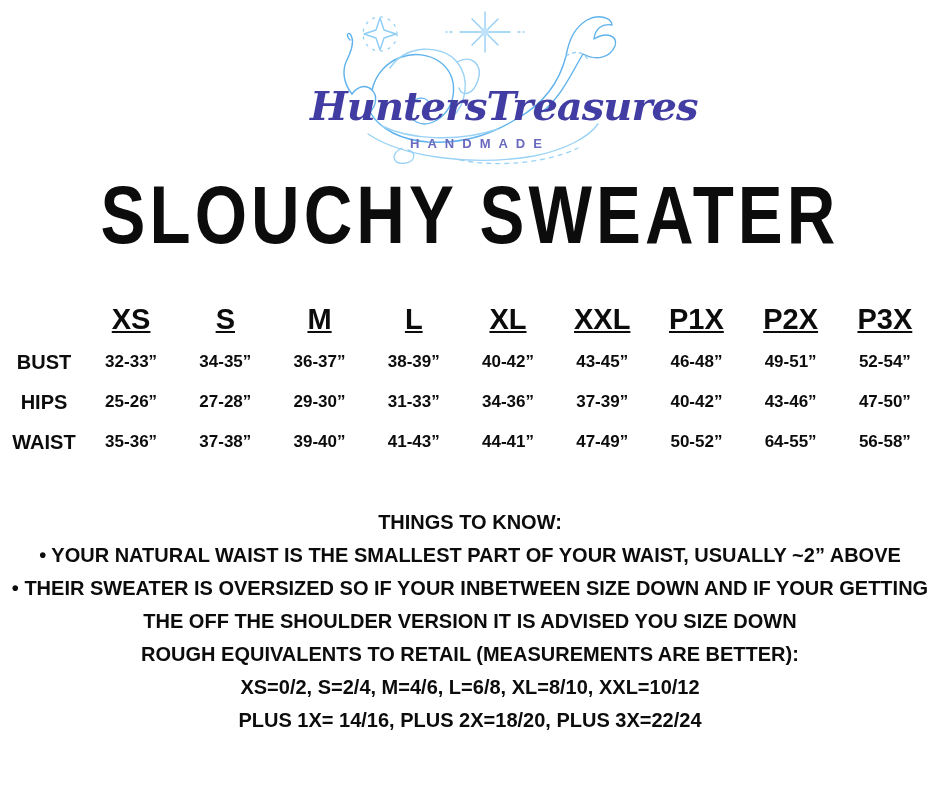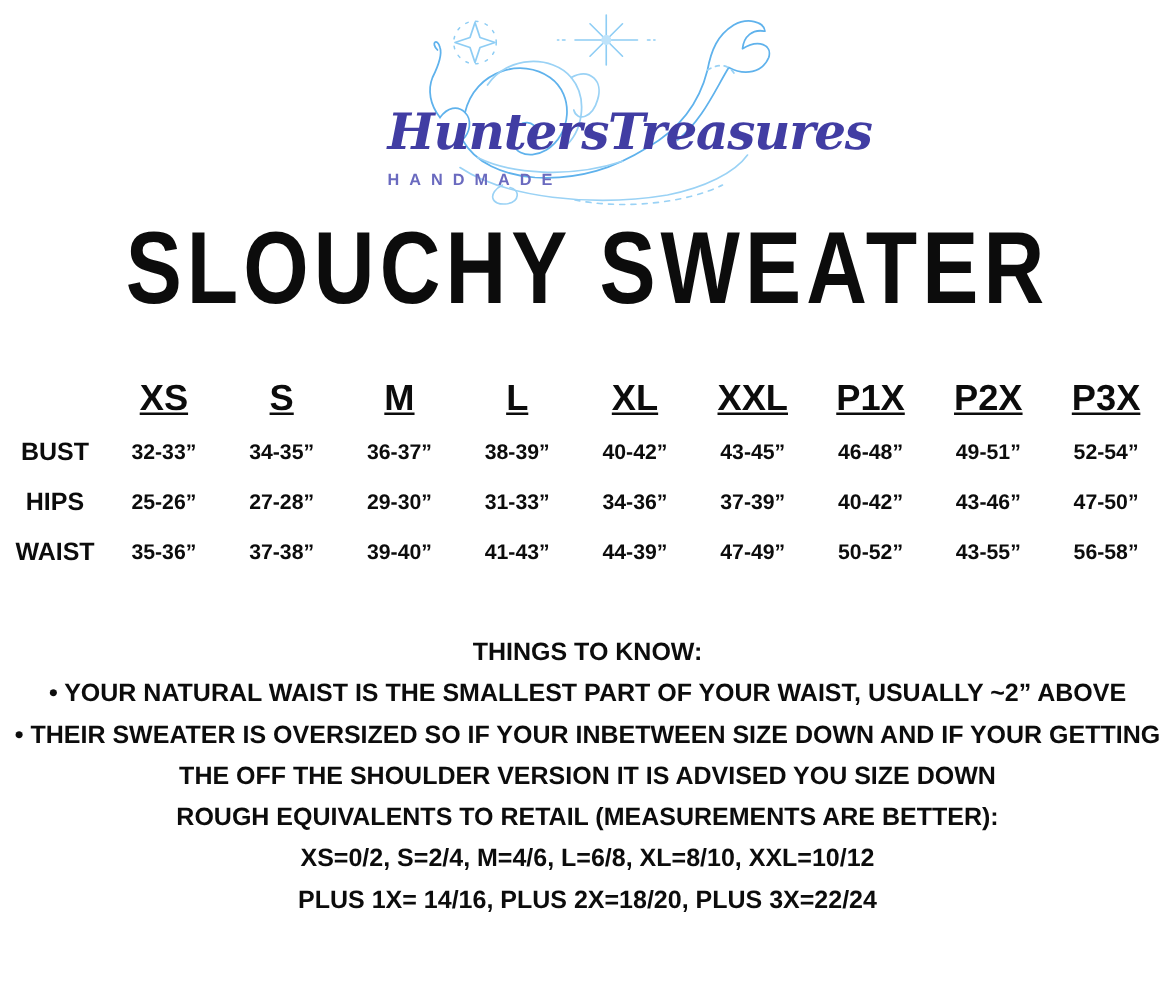--- a/index.html
+++ b/index.html
@@ -32,21 +32,21 @@
     font-size: 40px;
     font-weight: 600;
     color: #413da3;
     letter-spacing: -1px;
     white-space: nowrap;
   }
   .brand-handmade {
     position: absolute;
     left: 0; right: 0;
     top: 126px;
-    text-align: left;
+    text-align: center;
     font-size: 13px;
     font-weight: 600;
     letter-spacing: 8px;
     color: #6a6abf;
   }
 
   
   .title {
     position: absolute;
     left: 0; right: 0;
@@ -215,24 +215,24 @@
           <td>40-42”</td>
           <td>43-46”</td>
           <td>47-50”</td>
         </tr>
         <tr>
           <td class="rowlab">WAIST</td>
           <td>35-36”</td>
           <td>37-38”</td>
           <td>39-40”</td>
           <td>41-43”</td>
-          <td>44-39”</td>
+          <td>44-41”</td>
           <td>47-49”</td>
           <td>50-52”</td>
-          <td>43-55”</td>
+          <td>64-55”</td>
           <td>56-58”</td>
         </tr>
       </tbody>
     </table>
   </div>
 
   <div class="notes">
     <div>THINGS TO KNOW:</div>
     <div>• YOUR NATURAL WAIST IS THE SMALLEST PART OF YOUR WAIST, USUALLY ~2” ABOVE</div>
     <div>• THEIR SWEATER IS OVERSIZED SO IF YOUR INBETWEEN SIZE DOWN AND IF YOUR GETTING</div>

